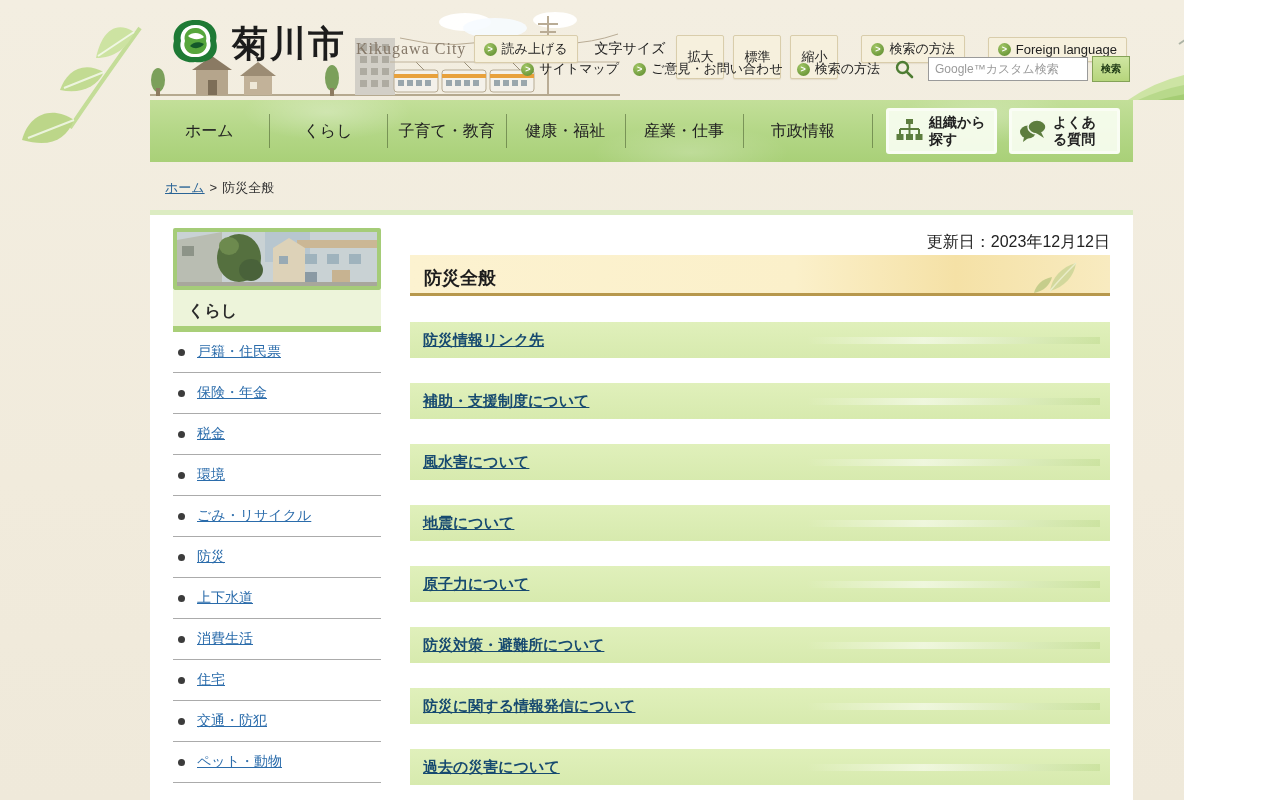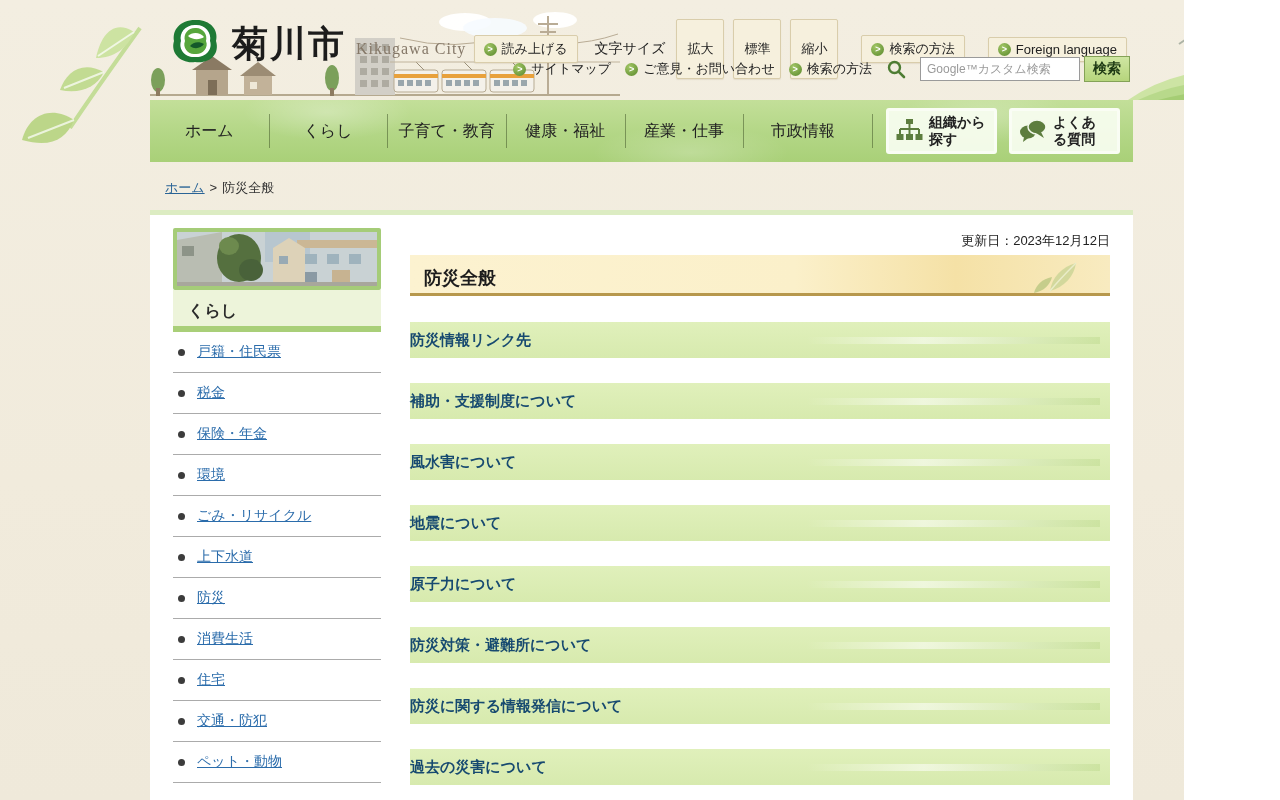--- a/index.html
+++ b/index.html
@@ -12,31 +12,31 @@
   .header { position:absolute; left:0; top:0; width:1280px; height:100px; }
   .logo-wrap { position:absolute; left:168px; top:16px; display:flex; align-items:flex-end; gap:10px; }
   .logo-mark { width:54px; height:50px; }
   .site-name { font-size:36px; font-weight:bold; color:#1c1c1c; letter-spacing:2px; line-height:1; padding-bottom:4px; }
   .site-name-en { font-family:"Liberation Serif","DejaVu Serif",serif; font-size:16px; color:#857868; padding-bottom:8px; letter-spacing:1px; }
 
   .util-row1 { position:absolute; top:19px; right:153px; display:flex; align-items:center; gap:9px; font-size:13px; color:#222;text-align:right; }
   .util-row2 { position:absolute; top:56px; right:150px; display:flex; align-items:center; gap:14px; font-size:13px; color:#222; }
   .u-btn { display:inline-flex; align-items:center; gap:5px; background:#f6f0dd; border:1px solid #d9cdab;
            padding:4px 9px; border-radius:2px; box-shadow:0 1px 1px rgba(120,100,60,.12); cursor:pointer; white-space:nowrap; }
-  .u-btn.size { padding:20px 10px; }
+  .u-btn.size { padding:12px 10px;margin-top:16px; }
   .size-label { margin-right:2px; font-size:14px; }
   .arrow-ic { width:13px; height:13px; border-radius:50%; flex:0 0 13px;
               background:radial-gradient(circle at 35% 30%, #a3c766, #6e9a3c 70%); position:relative; }
   .arrow-ic::after { content:">"; position:absolute; left:0; top:0; width:13px; height:13px;
                      font-size:9px; line-height:13px; text-align:center; color:#fff; font-weight:bold; }
   .u-link { display:inline-flex; align-items:center; gap:5px; cursor:pointer; white-space:nowrap; }
   .search-input { width:160px; height:24px; border:1px solid #9a9a9a; background:#fff; font-size:12px;
                   padding:0 6px; color:#333; }
   .search-input::placeholder { color:#9a9a9a; }
-  .search-btn { height:26px; padding:0 8px; font-size:14px; font-weight:bold; color:#1e3a14;
+  .search-btn { height:26px; padding:0 8px; font-size:10px; font-weight:bold; color:#1e3a14;
                 background:linear-gradient(180deg,#cfe6a2,#b6d57c); border:1px solid #84a257; cursor:pointer; }
   .mag-svg { width:20px; height:20px; }
 
   
   .nav { position:absolute; left:150px; top:100px; width:983px; height:62px; display:flex; align-items:center;
          background:
            radial-gradient(120px 40px at 18% 20%, rgba(255,255,255,.28), transparent 70%),
            radial-gradient(140px 40px at 55% 85%, rgba(255,255,255,.22), transparent 70%),
            radial-gradient(120px 40px at 85% 25%, rgba(255,255,255,.22), transparent 70%),
            linear-gradient(180deg,#c3df99 0%, #b4d787 50%, #a9d078 100%); }
@@ -67,31 +67,31 @@
   .sb-photo svg { display:block; width:100%; height:100%; }
   .sb-head { height:42px; background:#edf4da; border-bottom:6px solid #a9cf78; font-size:16px; font-weight:bold;
              color:#2b2b2b; padding:11px 0 0 15px; }
   .sb-list { list-style:none; }
   .sb-item { display:flex; align-items:center; gap:12px; padding:11px 0 11px 5px; border-bottom:1px solid #ababab; }
   .bullet { width:7px; height:7px; border-radius:50%; background:#3c3c3c; flex:0 0 7px; }
   .sb-link { font-size:14px; color:#2b6cab; text-decoration:underline; cursor:pointer; }
 
   
   .main-col { position:absolute; left:260px; top:0; width:700px; }
-  .updated { position:absolute; top:17px; right:0; font-size:13px; color:#222; }
+  .updated { position:absolute; top:17px; right:0; font-size:16px; color:#222; }
   .title-bar { margin-top:40px; height:41px; border-bottom:3px solid #b7984d; position:relative;
                background:linear-gradient(90deg,#fcf2d0 0%,#fbf0ca 55%,#f5e1a6 78%,#f8ebc0 100%); }
   .title-bar h1 { font-size:18px; font-weight:bold; color:#1d1d1d; padding:11px 0 0 14px; }
   .title-leaf { position:absolute; right:28px; top:6px; }
   .link-bar { height:36px; margin-bottom:25px; position:relative;
               background:linear-gradient(180deg,#e0f0bb,#d7eaae); }
   .link-bar::after { content:""; position:absolute; right:10px; top:15px; width:42%; height:7px;
                      background:linear-gradient(90deg, rgba(255,255,255,0), rgba(255,255,255,.55) 40%, rgba(176,209,125,.35)); }
-  .c-link { font-size:15px; font-weight:bold; color:#174a70; 
-            line-height:36px; display:inline-block; cursor:pointer; }
+  .c-link { font-size:15px; font-weight:bold; color:#174a70; text-decoration:underline;
+            line-height:36px; padding-left:13px; display:inline-block; cursor:pointer; }
 
   
   .deco { position:absolute; pointer-events:none; }
 </style>
 </head>
 <body>
 
 <div class="stage">
 
   <svg class="deco" style="left:22px;top:0;" width="140" height="175" viewBox="0 0 140 175">
@@ -308,41 +308,41 @@
         </svg>
       </div>
       <div class="sb-head">くらし</div>
       <ul class="sb-list">
         <li class="sb-item">
             <span class="bullet"></span>
             <span class="sb-link">戸籍・住民票</span>
           </li>
         <li class="sb-item">
             <span class="bullet"></span>
+            <span class="sb-link">保険・年金</span>
+          </li>
+        <li class="sb-item">
+            <span class="bullet"></span>
             <span class="sb-link">税金</span>
           </li>
         <li class="sb-item">
             <span class="bullet"></span>
-            <span class="sb-link">保険・年金</span>
-          </li>
-        <li class="sb-item">
-            <span class="bullet"></span>
             <span class="sb-link">環境</span>
           </li>
         <li class="sb-item">
             <span class="bullet"></span>
             <span class="sb-link">ごみ・リサイクル</span>
           </li>
         <li class="sb-item">
             <span class="bullet"></span>
+            <span class="sb-link">防災</span>
+          </li>
+        <li class="sb-item">
+            <span class="bullet"></span>
             <span class="sb-link">上下水道</span>
-          </li>
-        <li class="sb-item">
-            <span class="bullet"></span>
-            <span class="sb-link">防災</span>
           </li>
         <li class="sb-item">
             <span class="bullet"></span>
             <span class="sb-link">消費生活</span>
           </li>
         <li class="sb-item">
             <span class="bullet"></span>
             <span class="sb-link">住宅</span>
           </li>
         <li class="sb-item">

